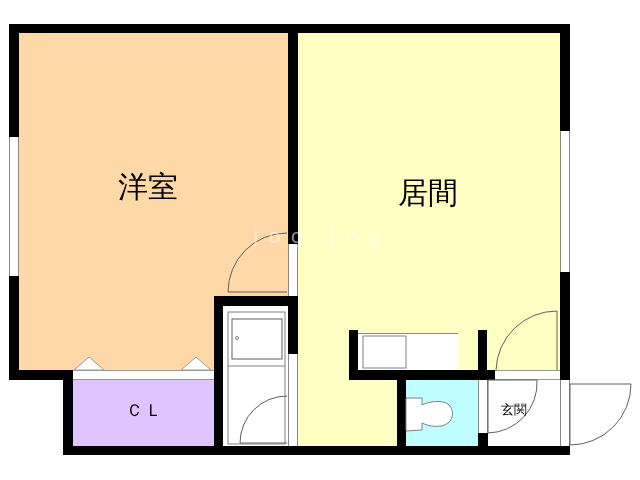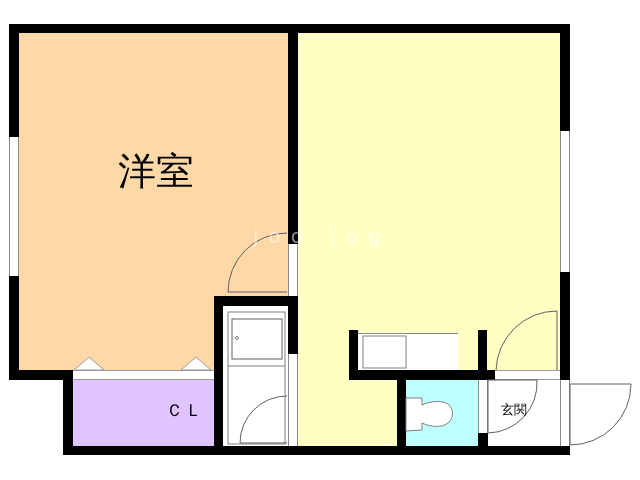--- a/index.html
+++ b/index.html
@@ -1,21 +1,21 @@
 <!DOCTYPE html>
 <html><head>
   <meta charset="utf-8">
   <style>
     html, body { margin: 0; padding: 0; background: #ffffff; }
     body { width: 640px; height: 480px; position: relative; overflow: hidden;
            font-family: "DejaVu Sans", "Liberation Sans", sans-serif; }
     .abs { position: absolute; box-sizing: border-box; }
     .wall { background: #000000; }
     .room-label { position: absolute; color: #000; line-height: 1.05; }
-    .big { font-size: 38px; }
+    .big { font-size: 30px; margin-top: 19px; }
     svg { position: absolute; left: 0; top: 0; }
   </style>
 </head>
 <body>
 
 <div class="abs" style="left:19px;top:33px;width:269px;height:337px;background:#FFD8A8;"></div>
 <div class="abs" style="left:298px;top:33px;width:262px;height:413px;background:#FFFFC4;"></div>
 <div class="abs" style="left:73px;top:380px;width:141px;height:66px;background:#E0C4FF;"></div>
 <div class="abs" style="left:73px;top:370px;width:141px;height:10px;background:#ffffff;border-top:1px solid #999;border-bottom:1px solid #999;"></div>
 <div class="abs" style="left:223px;top:306px;width:65px;height:140px;background:#ffffff;"></div>
@@ -69,15 +69,16 @@
   <path d="M488,433 L488,380 L537,380 A50,50 0 0 1 488,433" fill="none" stroke="#606060" stroke-width="1"></path>
   <path d="M570,445 L570,384 L631,384 A61,61 0 0 1 570,445" fill="none" stroke="#606060" stroke-width="1"></path>
 </svg>
 
 <div class="room-label" style="left:253px;top:226px;font-size:20px;letter-spacing:10px;color:rgba(255,255,255,0.55);">jog jog</div>
 
 <div class="room-label big" style="left:118px;top:152px;">
   <div>洋室</div>
 </div>
 <div class="room-label big" style="left:398px;top:158px;">
+  <div>居間</div>
 </div>
-<div class="room-label" style="left:126px;top:402px;font-size:17px;letter-spacing:2px;margin-left:40px;">ＣＬ</div>
+<div class="room-label" style="left:126px;top:402px;font-size:17px;letter-spacing:2px;">ＣＬ</div>
 <div class="room-label" style="left:501px;top:403px;font-size:13px;">玄関</div>
 
 </body></html>

